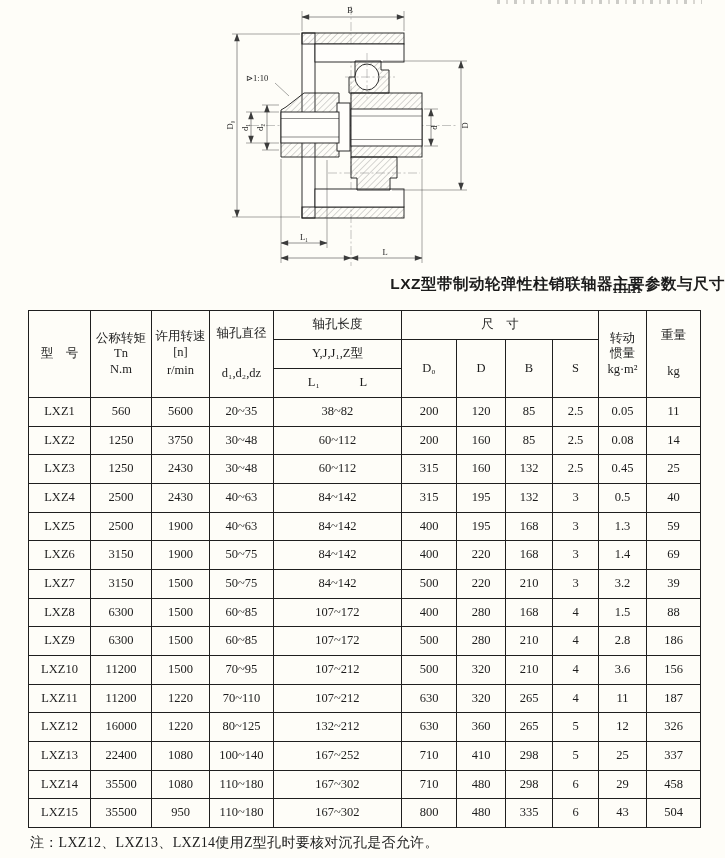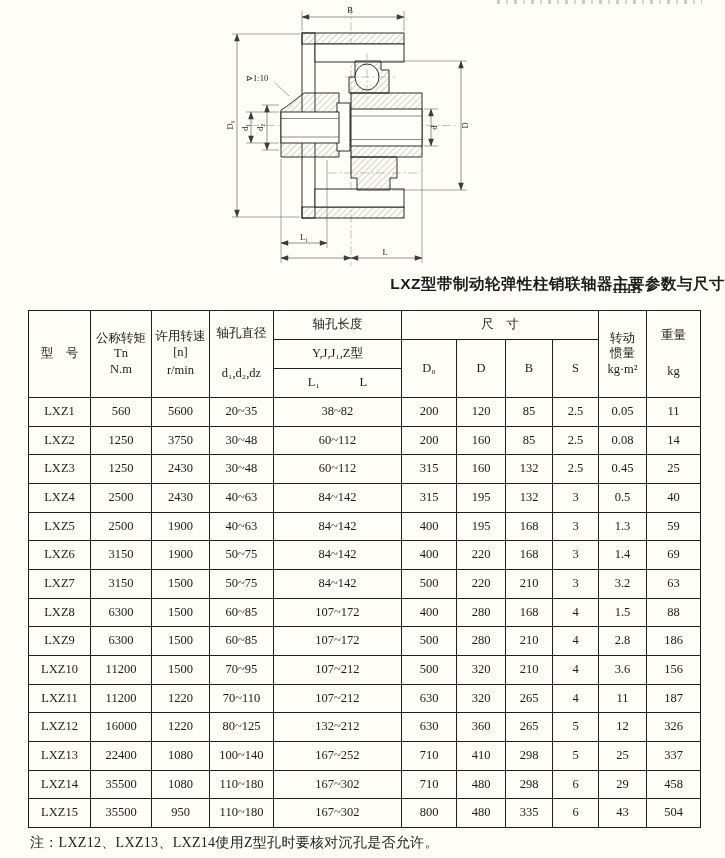--- a/index.html
+++ b/index.html
@@ -300,21 +300,21 @@
           <td>LXZ7</td>
           <td>3150</td>
           <td>1500</td>
           <td>50~75</td>
           <td>84~142</td>
           <td>500</td>
           <td>220</td>
           <td>210</td>
           <td>3</td>
           <td>3.2</td>
-          <td>63</td>
+          <td>39</td>
         </tr>
         <tr>
           <td>LXZ8</td>
           <td>6300</td>
           <td>1500</td>
           <td>60~85</td>
           <td>107~172</td>
           <td>400</td>
           <td>280</td>
           <td>168</td>

